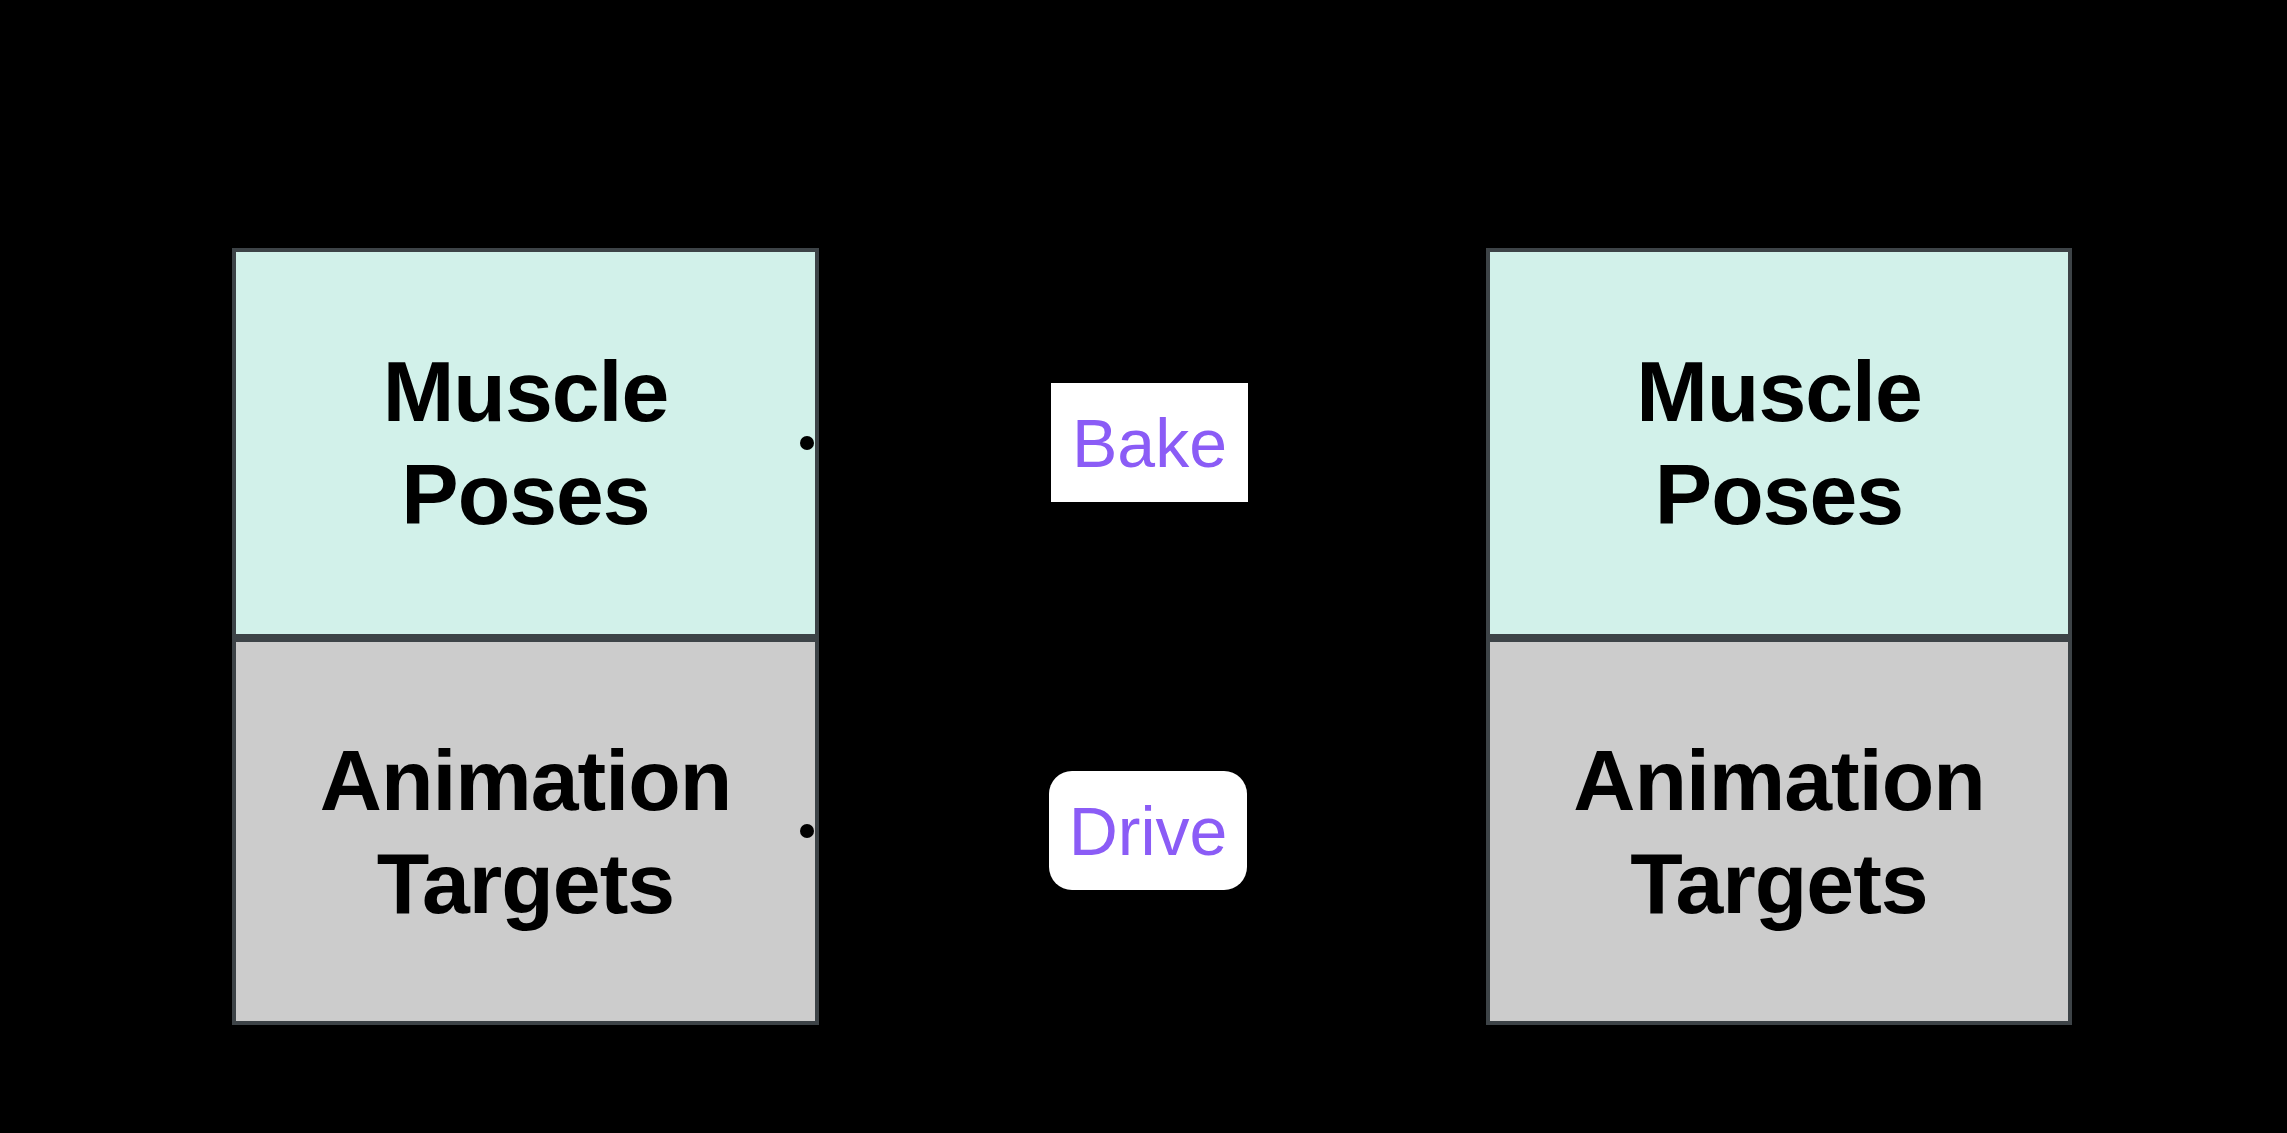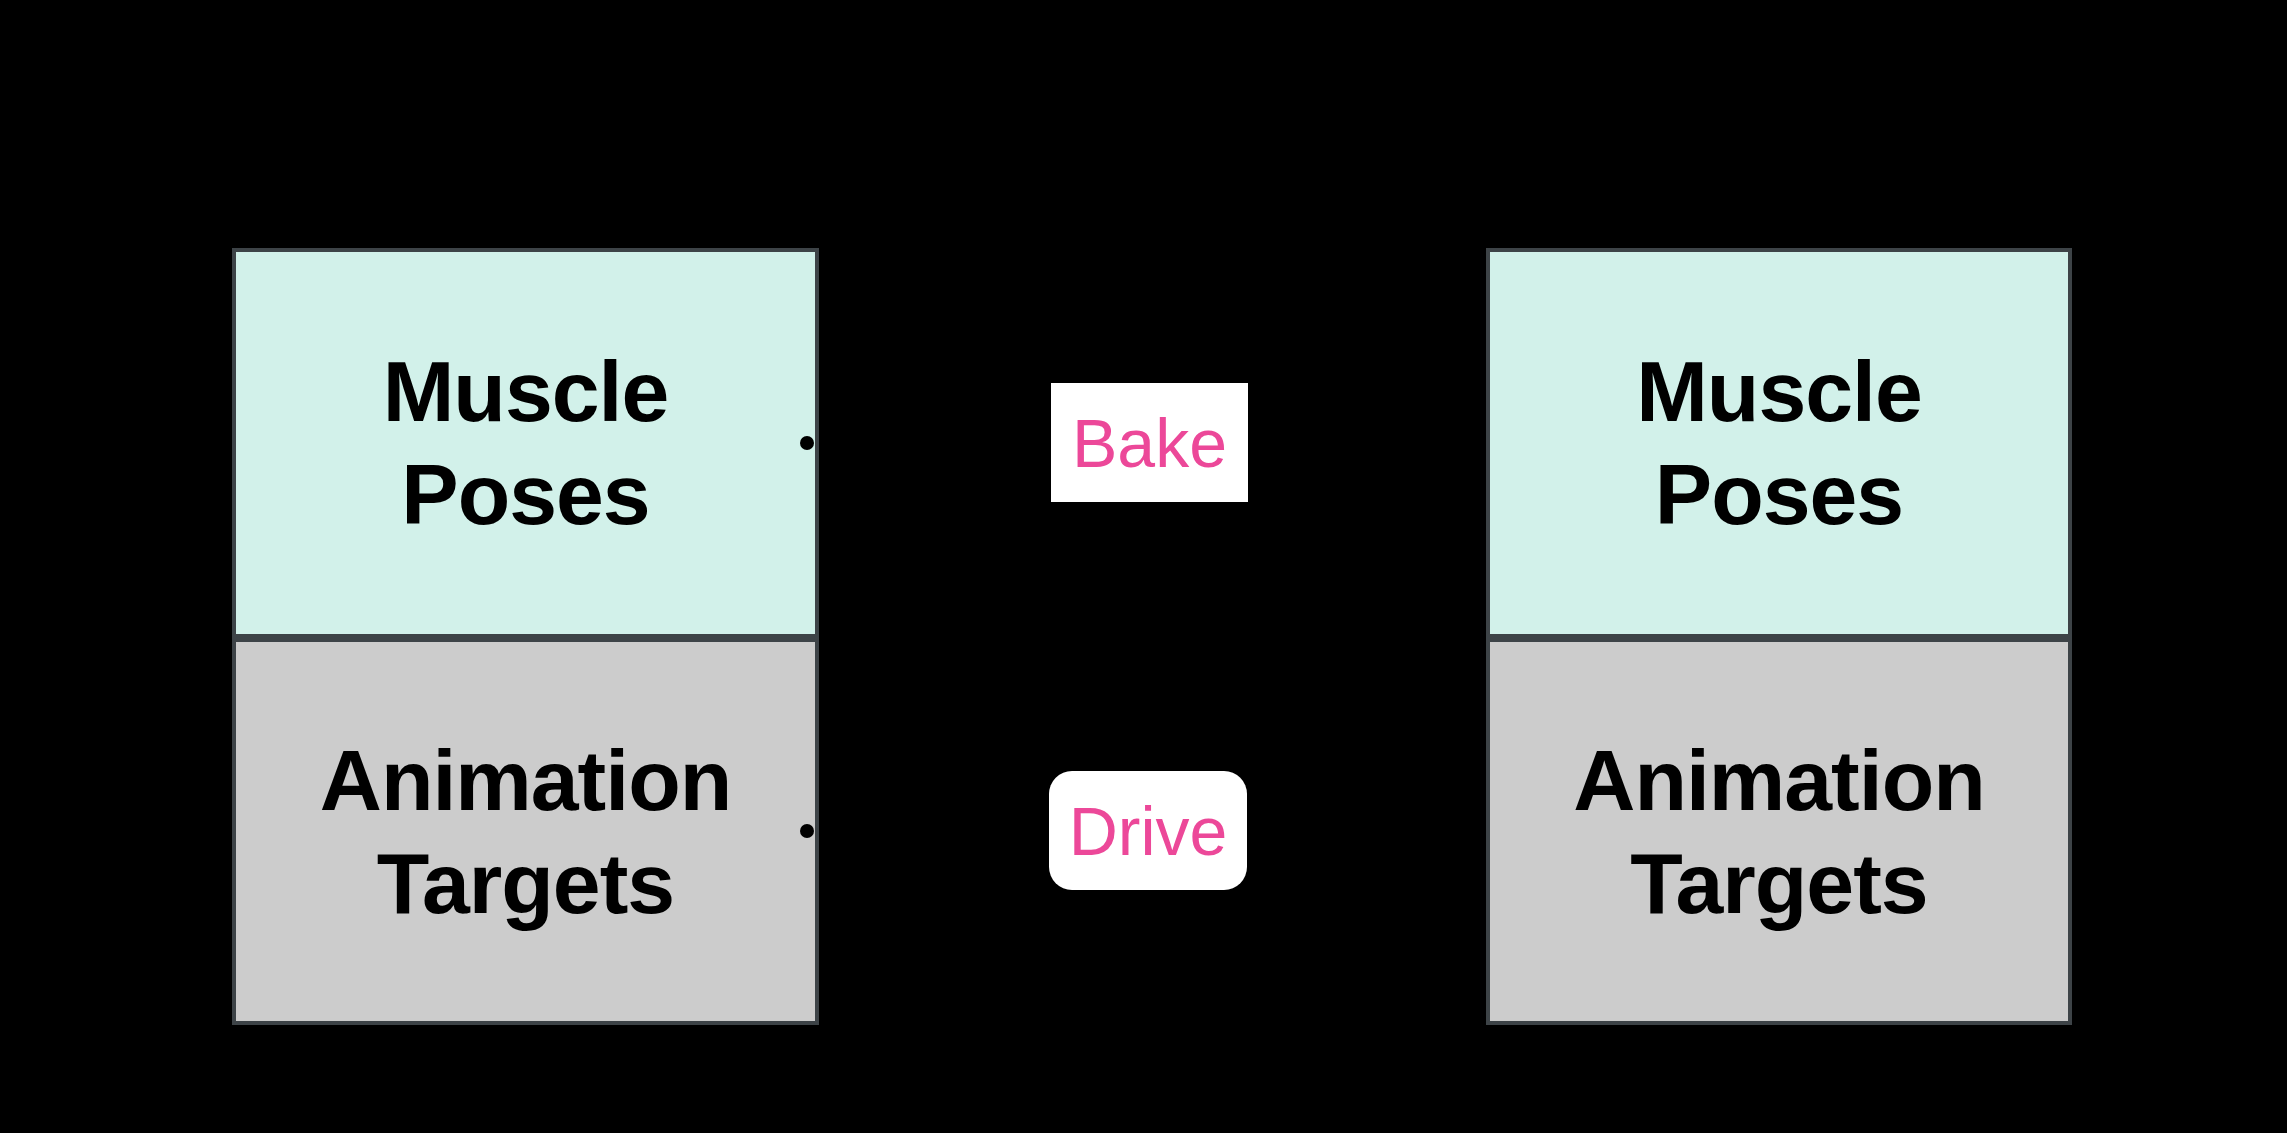--- a/index.html
+++ b/index.html
@@ -37,21 +37,21 @@
     font-size: 86px;
     line-height: 103px;
     font-weight: bold;
     letter-spacing: -1px;
     color: #000000;
   }
   .cell-label .line { display: block; }
   .edge-label {
     position: absolute;
     background: #ffffff;
-    color: #ec4899;
+    color: #8b5cf6;
     display: flex;
     align-items: center;
     justify-content: center;
     font-size: 68px;
     line-height: 68px;
   }
   .edge-label.bake  { left: 1051px; top: 383px; width: 197px; height: 119px; }
   .edge-label.drive { left: 1049px; top: 771px; width: 198px; height: 119px; border-radius: 23px; }
   .connector-dot {
     position: absolute;

